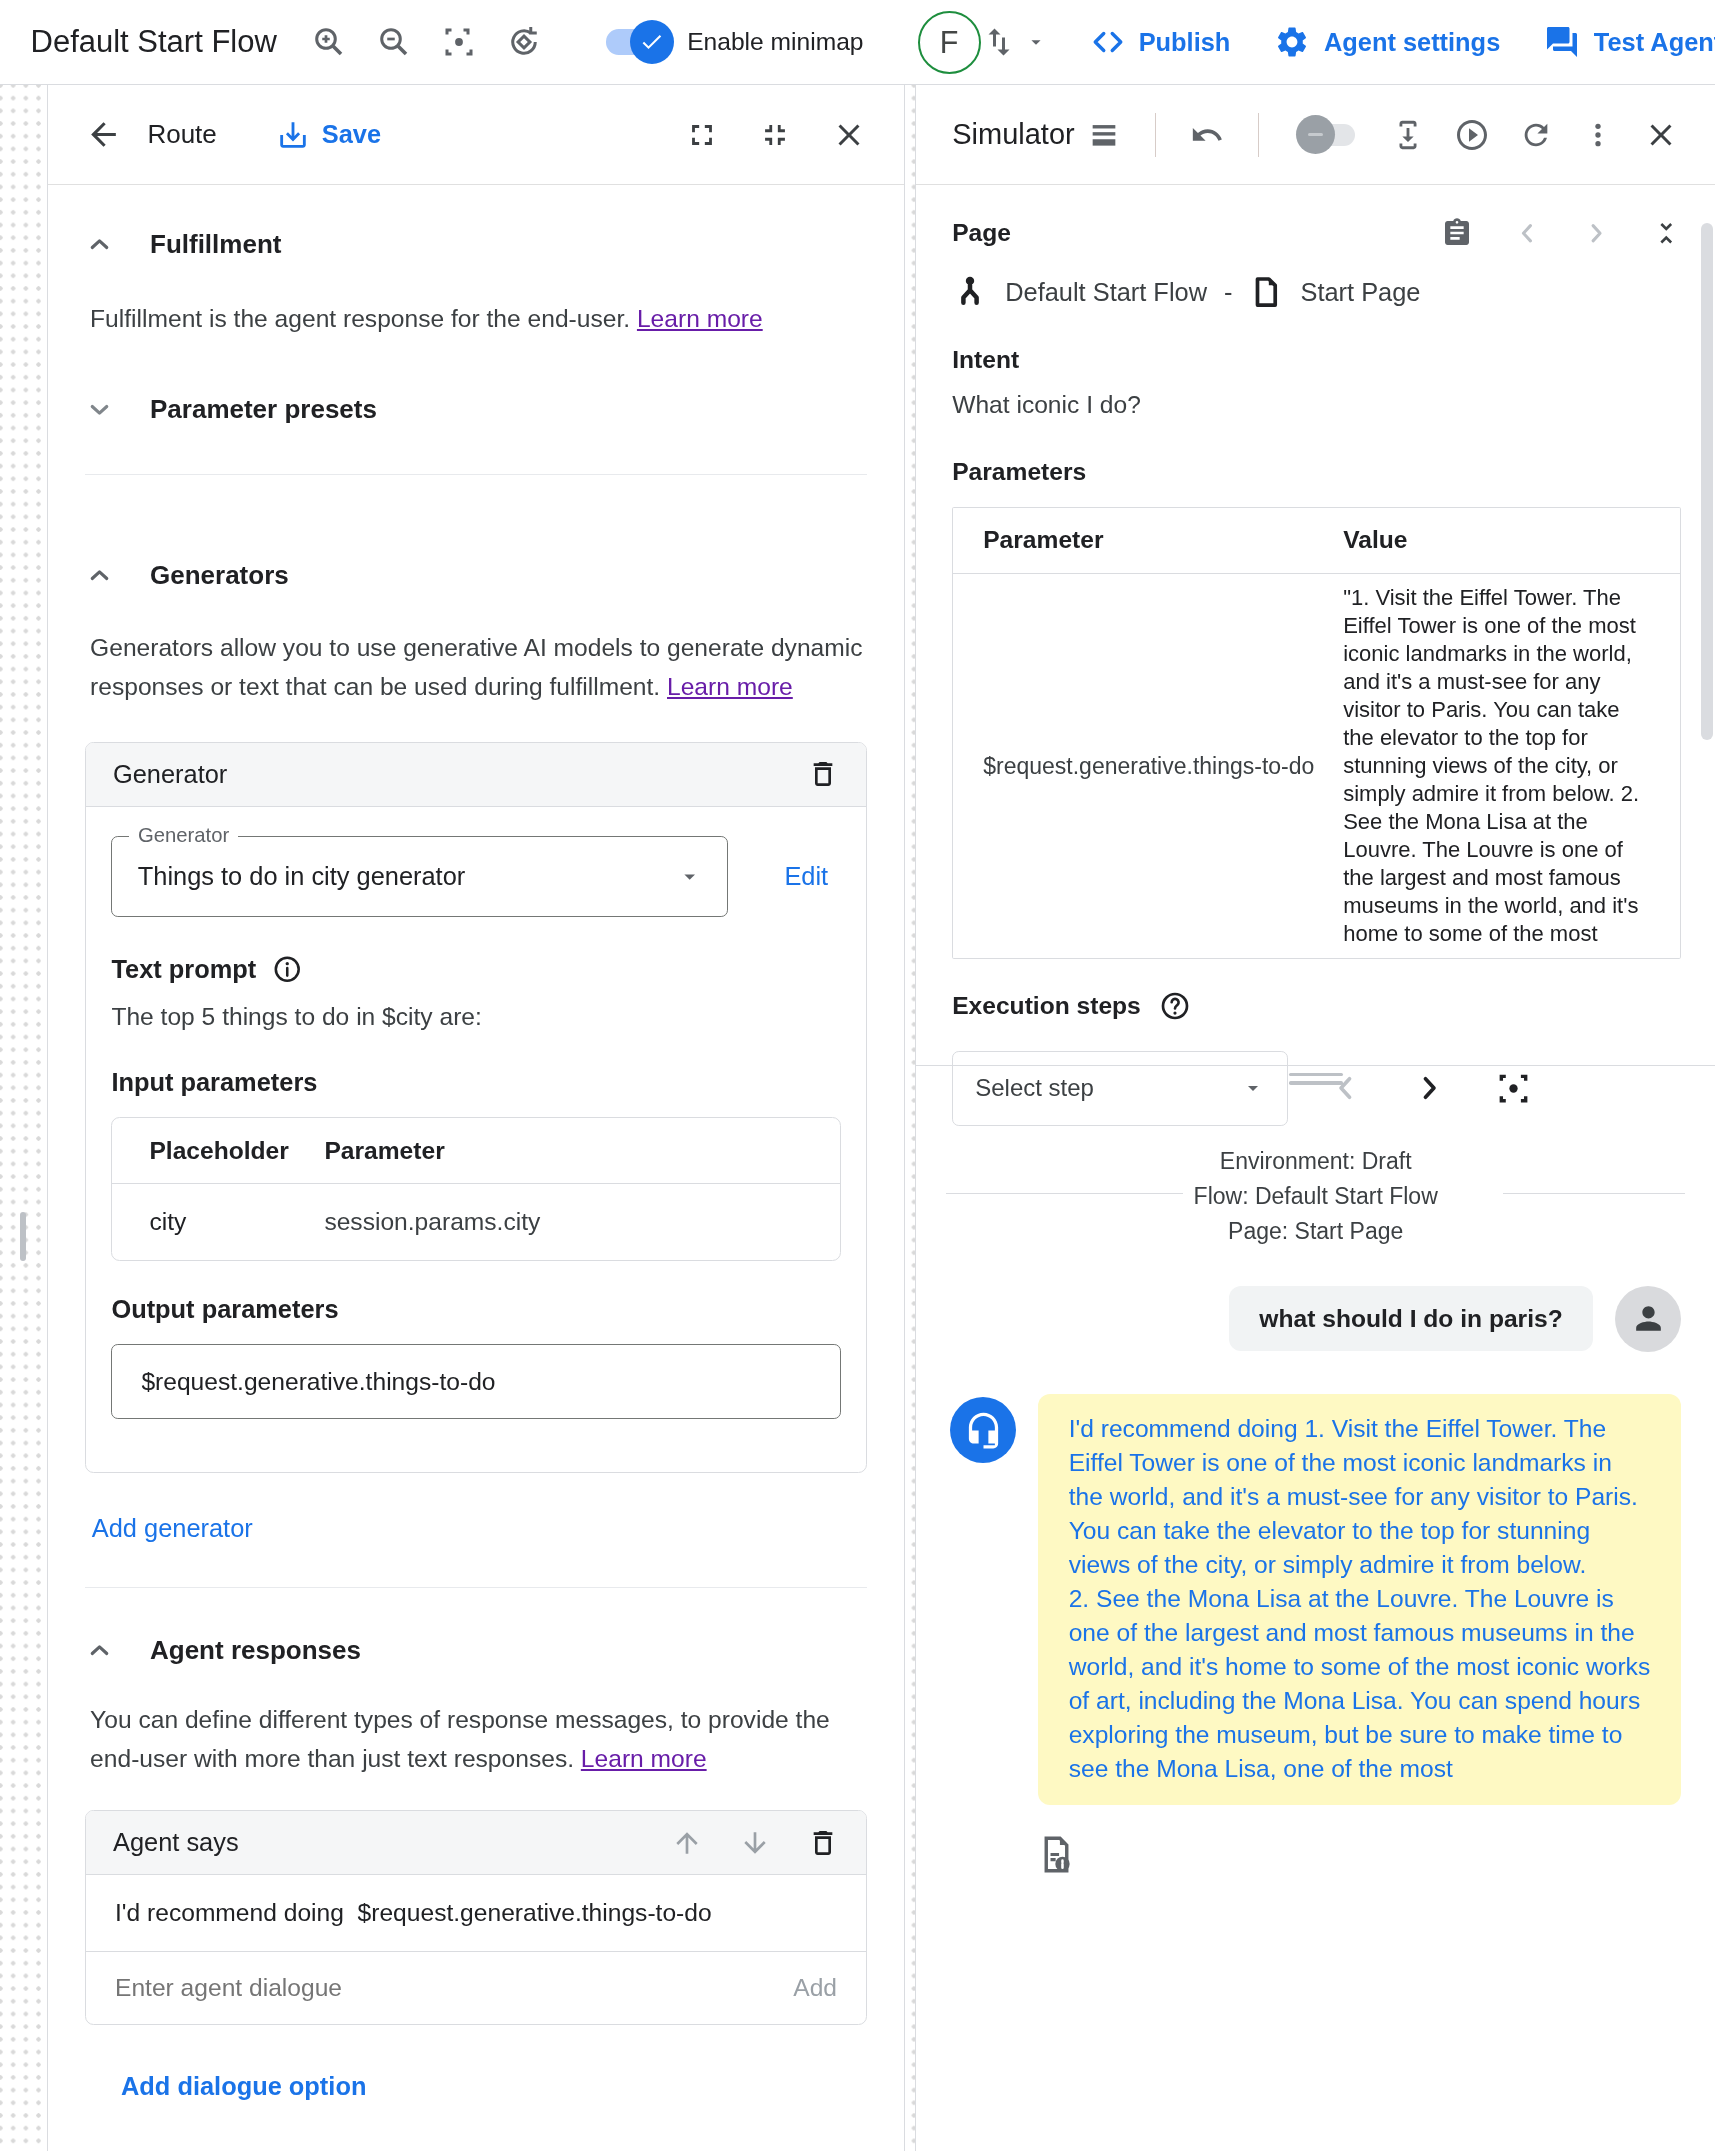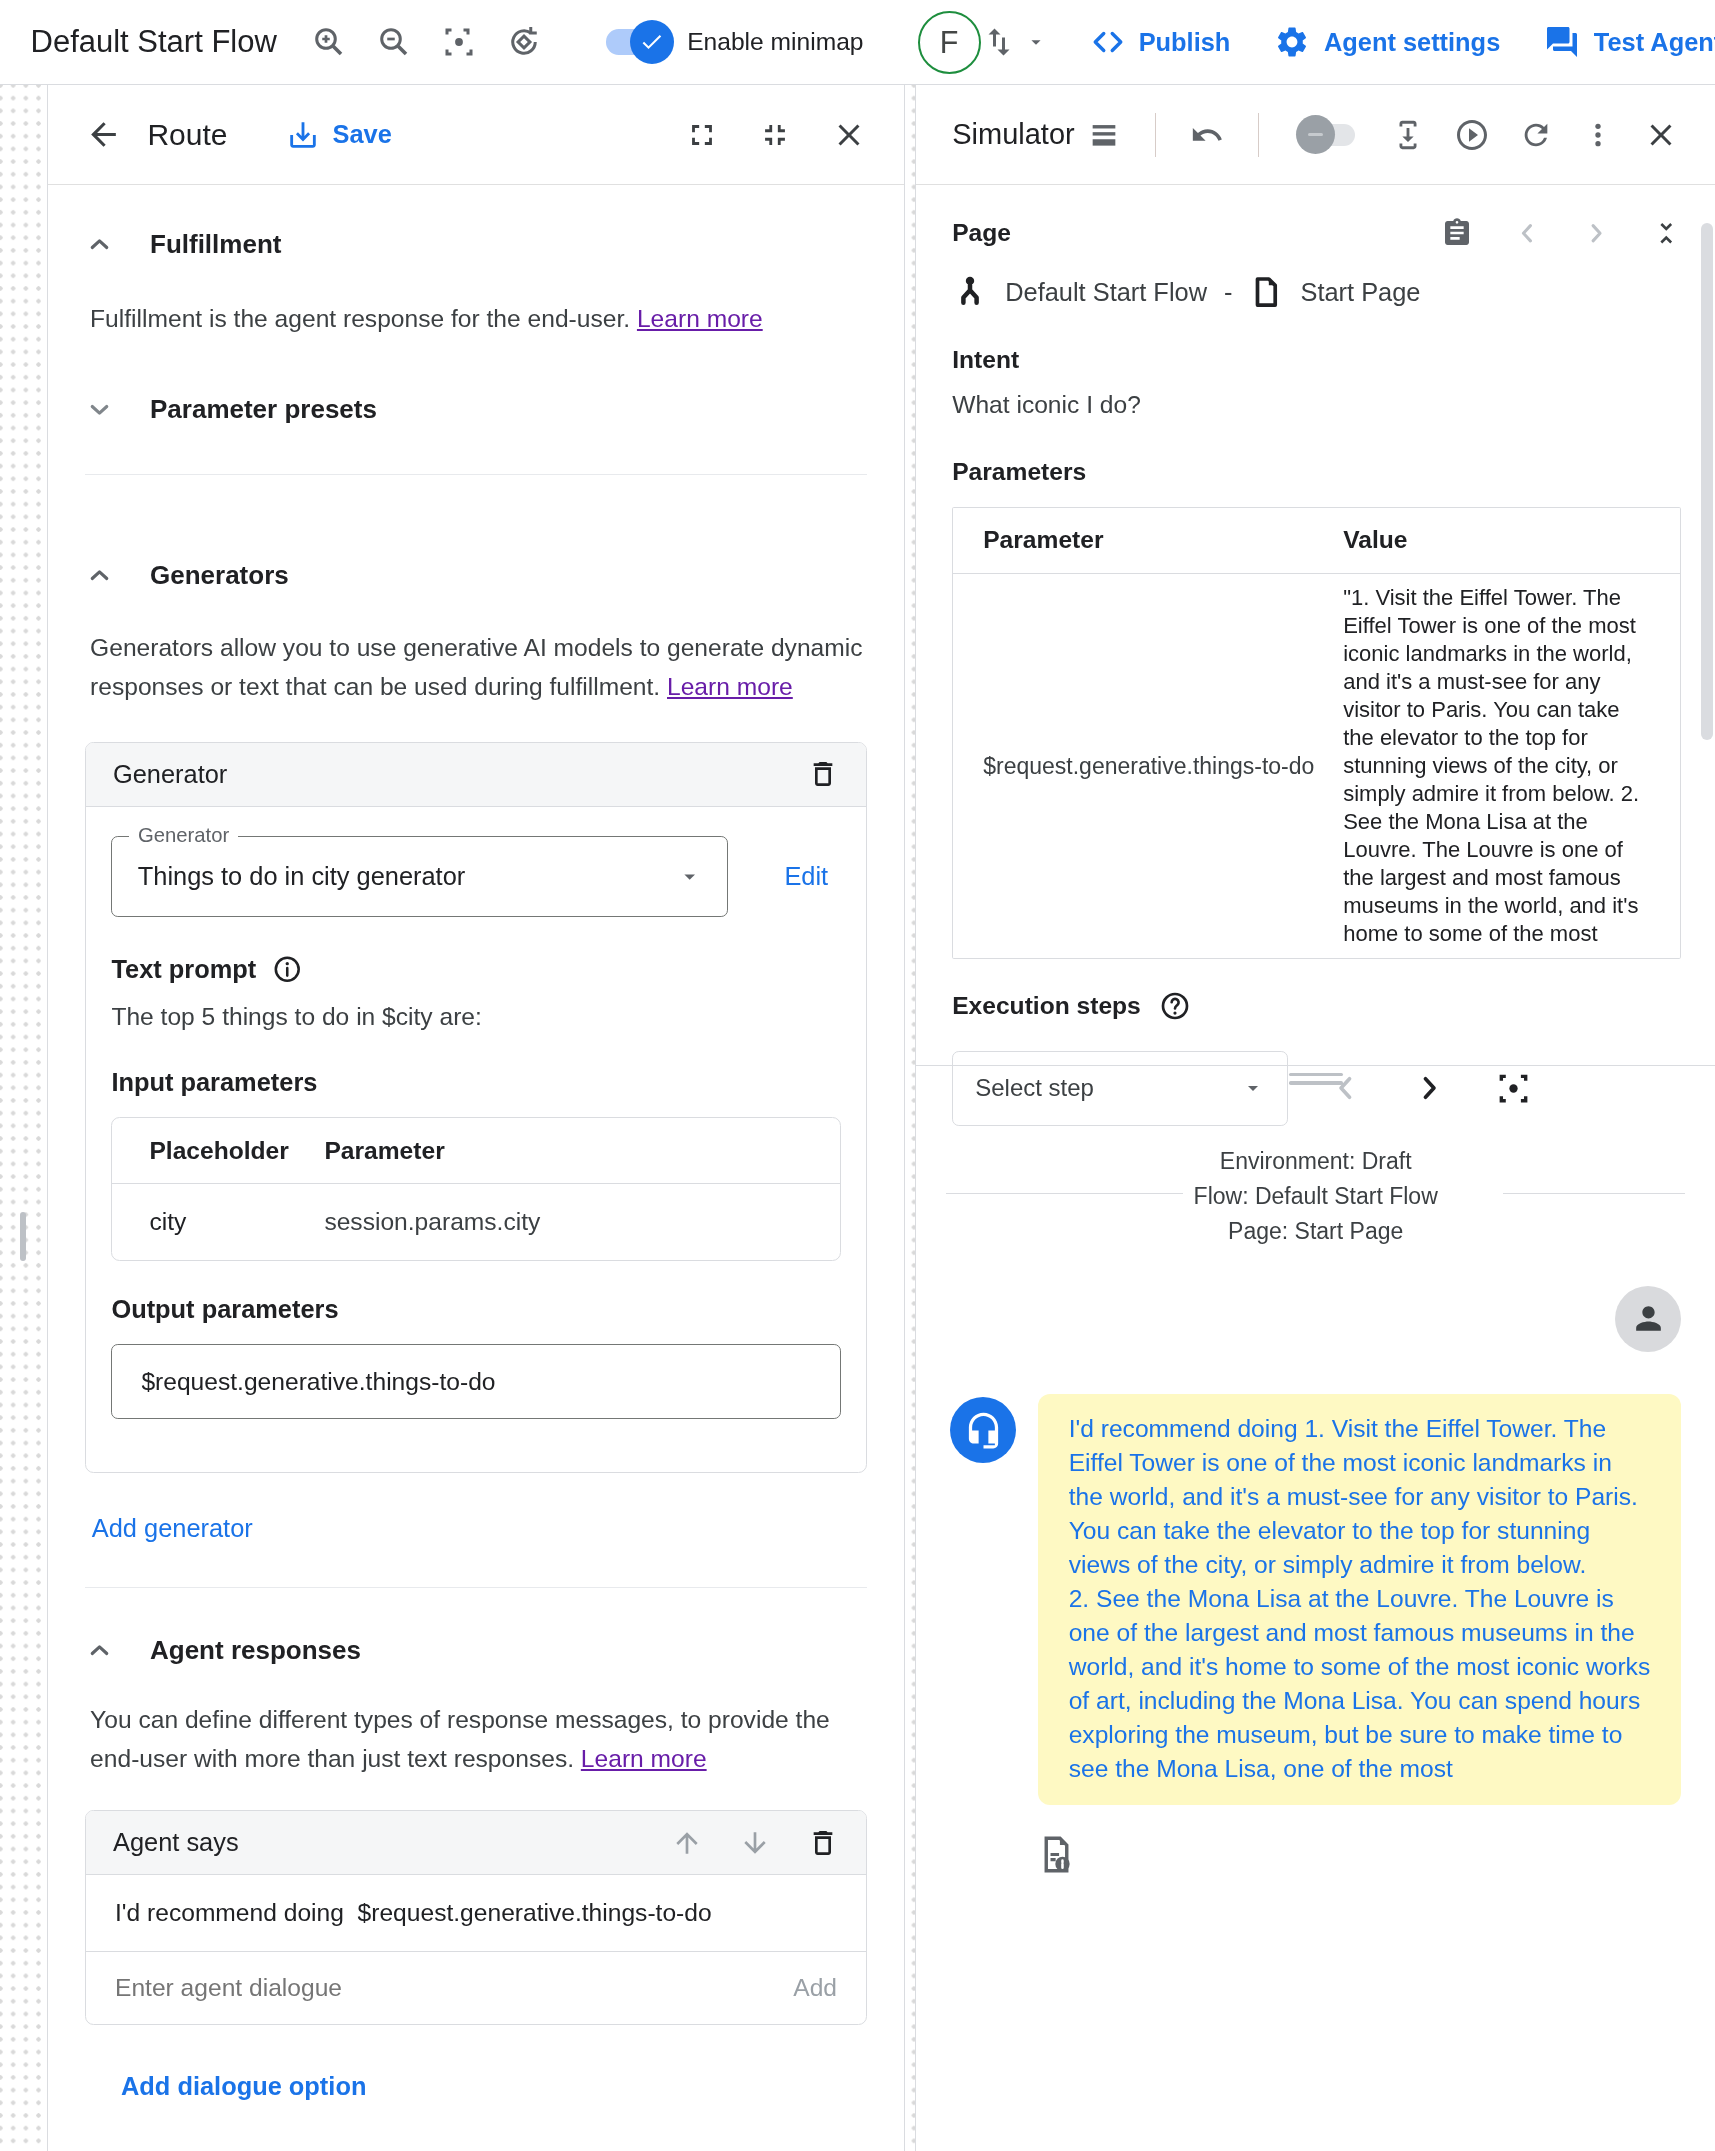--- a/index.html
+++ b/index.html
@@ -34,21 +34,21 @@
                  background:#bdc1c6; }
 
   .route-panel { margin-left:47px; width:858px; background:#fff; border-left:0.8px solid #dadce0;
                  border-right:0.8px solid #dadce0; display:flex; flex-direction:column; }
   .sim-panel { margin-left:10.2px; width:800px; background:#fff; border-left:0.8px solid #dadce0;
                display:flex; flex-direction:column; position:relative; }
 
   
   .panel-header { height:100px; flex:0 0 100px; display:flex; align-items:center; padding:0 37px;
                   border-bottom:0.8px solid #e0e0e0; }
-  .panel-title { font-size:30px; color:#202124; margin-left:25.4px; }
+  .panel-title { font-size:26px; color:#202124; margin-left:25.4px; }
   .save-group { display:flex; align-items:center; gap:12px; margin-left:59px; color:#1a73e8;
                 font-size:25.4px; font-weight:bold; background:none; border:none; cursor:pointer; }
   .rp-right { margin-left:auto; display:flex; align-items:center; gap:39px; color:#3c4043; }
 
   .route-body { flex:1; padding:0 37px; overflow:hidden; }
   .sec-head { display:flex; align-items:center; gap:36px; }
   .sec-head .chev { color:#5f6368; flex:0 0 auto; }
   .sec-title { font-size:26px; font-weight:bold; color:#202124; }
   .desc { font-size:24.6px; color:#3c4043; line-height:39px; margin-left:5.1px; }
   .lm { color:#681da8; text-decoration:underline; cursor:pointer; }
@@ -637,20 +637,21 @@
       <div class="chat-area">
         <div class="env-block">
           <div class="rule rule-l"></div>
           <div class="rule rule-r"></div>
           <div>Environment: Draft</div>
           <div>Flow: Default Start Flow</div>
           <div>Page: Start Page</div>
         </div>
 
         <div class="user-row">
+          <div class="user-bubble">what should I do in paris?</div>
           <div class="user-avatar">
               <span>
                 <svg width="37" height="37" viewBox="0 0 24 24" fill="#3c4043">
                   <path d="M12 12c2.21 0 4-1.79 4-4s-1.79-4-4-4-4 1.79-4 4 1.79 4 4 4zm0 2c-2.67 0-8 1.34-8 4v2h16v-2c0-2.66-5.33-4-8-4z"></path>
                 </svg>
               </span>
             </div>
         </div>
 
         <div class="agent-row">

